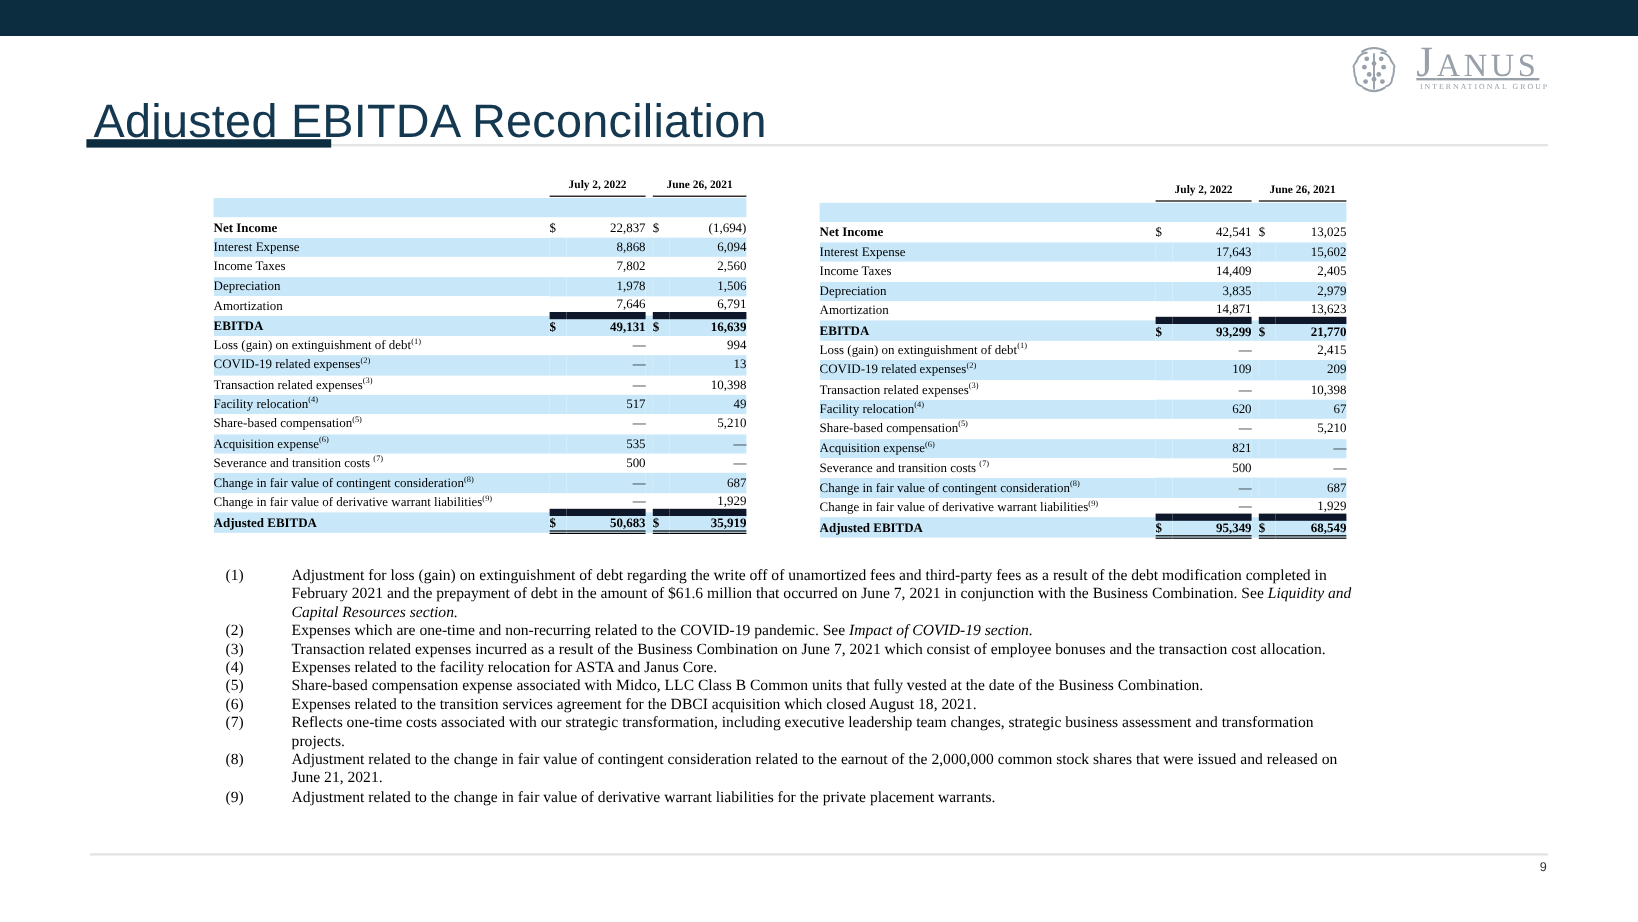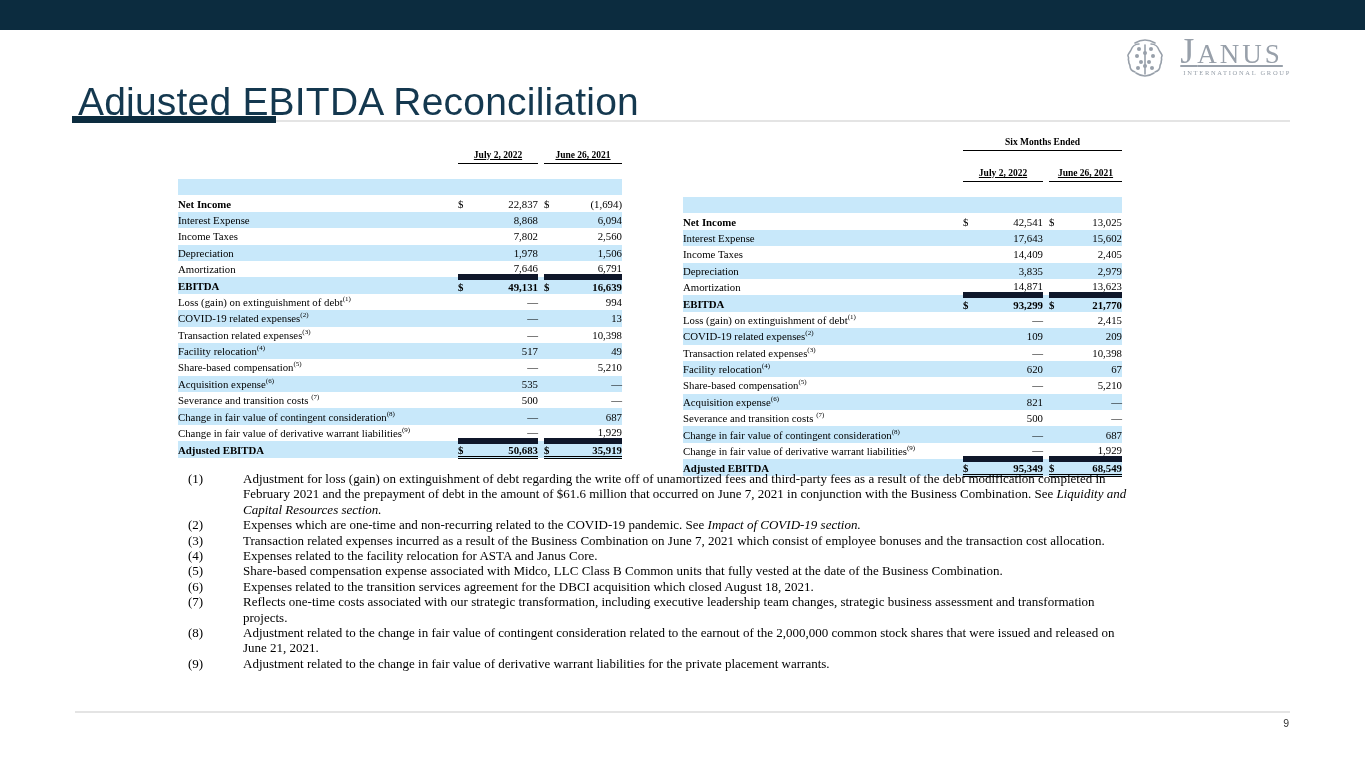--- a/index.html
+++ b/index.html
@@ -43,26 +43,26 @@
   .t1{left:683px;top:137px;width:439px;}
   .phead{display:flex;}
   .pspacer{width:280px;flex-shrink:0;}
   .pgroup{
     flex:1;text-align:center;font-weight:bold;font-size:9.5px;
     padding-bottom:3px;border-bottom:1.5px solid #000;
   }
   .dhead{display:flex;margin-top:17px;}
   .dcol{
     text-align:center;font-weight:bold;font-size:9.5px;
-    padding-bottom:3px;border-bottom:1.5px solid #000;text-decoration:underline;
+    padding-bottom:3px;border-bottom:1.5px solid #000;
   }
   .dcol.c1{width:80px;}
   .dgap{width:6px;}
   .dcol.c2{flex:1;}
-  table.fin{width:100%;border-collapse:collapse;table-layout:fixed;margin-top:15px;}
+  table.fin{width:100%;border-collapse:collapse;table-layout:fixed;margin-top:1px;}
   table.fin td{height:16.4px;padding:0;vertical-align:middle;line-height:12px;}
   table.fin col.c-lbl{width:280px;}
   table.fin col.c-d{width:14px;}
   table.fin col.c-v1{width:66px;}
   table.fin col.c-g{width:6px;}
   td.lbl{padding-left:4px;white-space:nowrap;overflow:hidden;}
   td.lbl sup{font-size:7px;vertical-align:super;line-height:0;}
   td.d{text-align:left;}
   td.v{text-align:right;padding-right:1px;}
   tr.shade{background:var(--rowblue);padding-left:17px;}
@@ -268,24 +268,20 @@
             <td class="v">50,683</td>
             <td class="g"></td>
             <td class="d">$</td>
             <td class="v">35,919</td>
           </tr>
         </tbody>
     </table>
   </div>
 
   <div class="fin-table t1">
-    <div class="phead">
-      <span class="pspacer"></span>
-      <span class="pgroup">Six Months Ended</span>
-    </div>
     <div class="dhead">
       <span class="pspacer"></span>
       <span class="dcol c1">July 2, 2022</span>
       <span class="dgap"></span>
       <span class="dcol c2">June 26, 2021</span>
     </div>
     <table class="fin">
       <colgroup>
         <col class="c-lbl">
           <col class="c-d">

